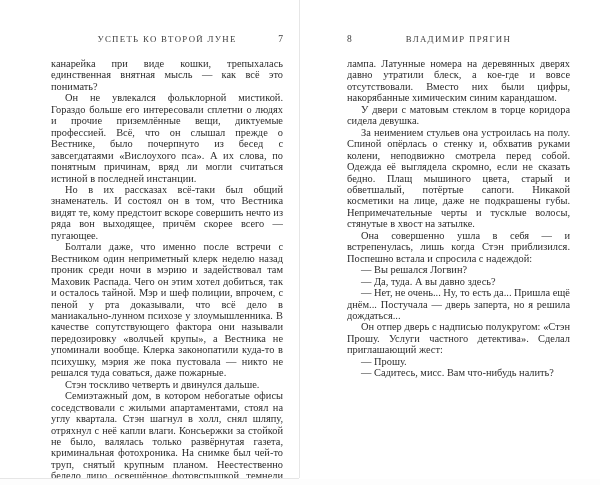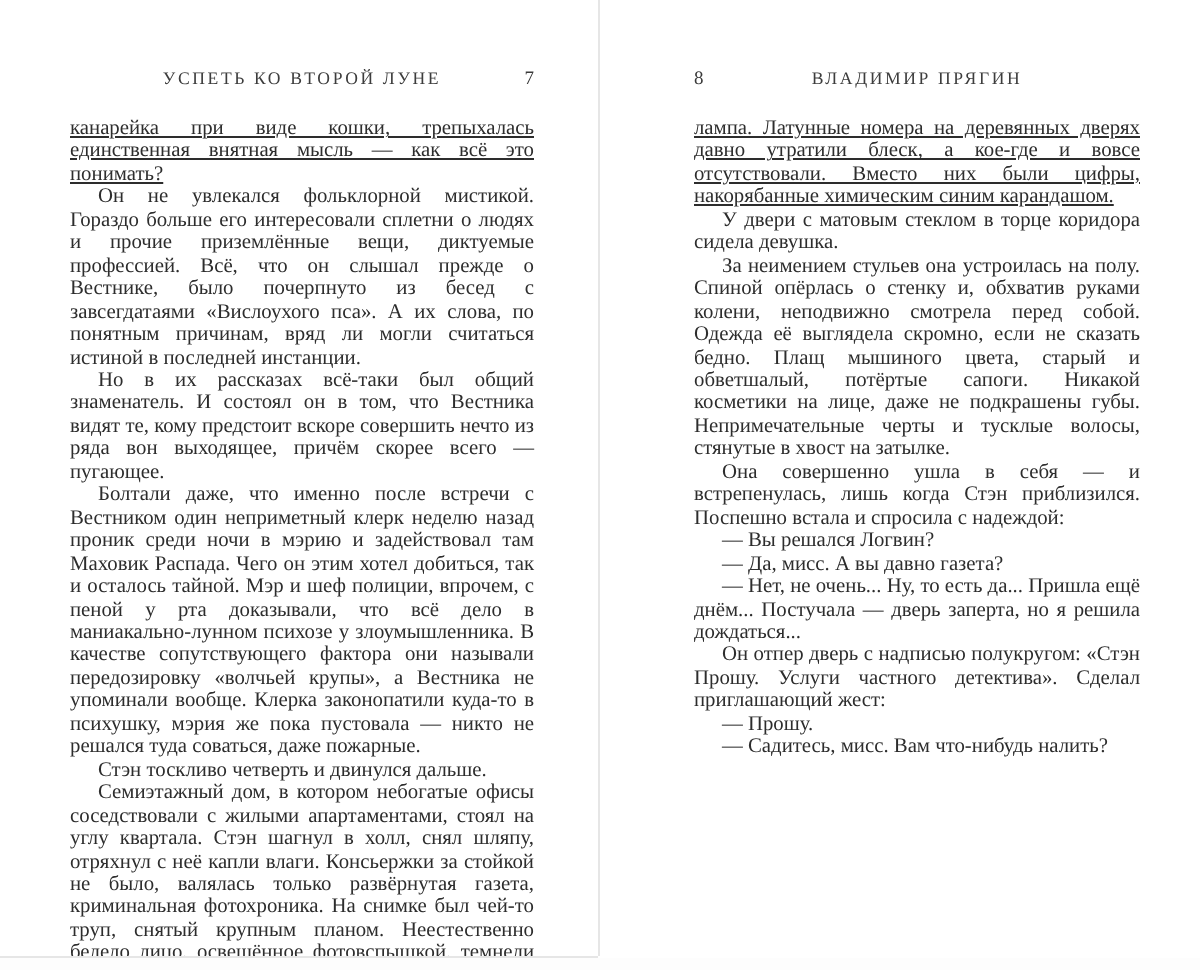--- a/index.html
+++ b/index.html
@@ -8,21 +8,21 @@
     width: 600px; height: 485px; overflow: hidden;
     background: #ffffff;
     font-family: "Liberation Serif", "DejaVu Serif", serif;
   }
   .reader {
     position: relative; width: 600px; height: 485px; background: #ffffff;
   }
   .page {
     position: absolute; top: 0; height: 478px; overflow: hidden; background: #ffffff;
   }
-  .page--left  { left: 0;    width: 299px; padding: 34px 32px 0 35px; }
+  .page--left  { left: 16px;    width: 299px; padding: 34px 32px 0 35px; }
   .page--right { left: 300px; width: 300px; padding: 34px 30px 0 47px; }
 
   .spine {
     position: absolute; left: 299px; top: 0; width: 1px; height: 478px;
     background: #e6e6e6;
   }
   .page-edge-bottom {
     position: absolute; left: 0; top: 478px; width: 299px; height: 1px;
     background: #e6e6e6;
   }
@@ -41,21 +41,21 @@
   }
   .running-header .slot--right { text-align: right; }
   .running-header .title { flex: 1 1 auto; text-align: center; }
 
   .bodytext {
     font-size: 10.4px; line-height: 11.45px;
     text-align: justify; color: #2d2d2d;
     hyphens: auto; -webkit-hyphens: auto;
   }
   .bodytext p { margin: 0; padding: 0; text-indent: 14px; }
-  .bodytext p.cont { text-indent: 0; text-decoration: underline; }
+  .bodytext p.cont { text-indent: 0; }
 </style>
 </head>
 <body>
 
 <div class="reader">
 
   <div class="page page--left">
     <div class="running-header">
       <span class="slot"></span>
       <span class="title">УСПЕТЬ КО ВТОРОЙ ЛУНЕ</span>
@@ -77,21 +77,21 @@
       <span class="slot">8</span>
       <span class="title">ВЛАДИМИР ПРЯГИН</span>
       <span class="slot slot--right"></span>
     </div>
     <div class="bodytext">
       <p class="cont">лампа. Латунные номера на деревянных дверях давно утратили блеск, а кое-где и вовсе отсутствовали. Вместо них были цифры, накорябанные химическим синим карандашом.</p>
       <p>У двери с матовым стеклом в торце коридора сидела девушка.</p>
       <p>За неимением стульев она устроилась на полу. Спиной опёрлась о стенку и, обхватив руками колени, неподвижно смотрела перед собой. Одежда её выглядела скромно, если не сказать бедно. Плащ мышиного цвета, старый и обветшалый, потёртые сапоги. Никакой косметики на лице, даже не подкрашены губы. Непримечательные черты и тусклые волосы, стянутые в хвост на затылке.</p>
       <p>Она совершенно ушла в себя — и встрепенулась, лишь когда Стэн приблизился. Поспешно встала и спросила с надеждой:</p>
       <p>— Вы решался Логвин?</p>
-      <p>— Да, мисс. А вы давно газета?</p>
+      <p>— Да, туда. А вы давно здесь?</p>
       <p>— Нет, не очень... Ну, то есть да... Пришла ещё днём... Постучала — дверь заперта, но я решила дождаться...</p>
       <p>Он отпер дверь с надписью полукругом: «Стэн Прошу. Услуги частного детектива». Сделал приглашающий жест:</p>
       <p>— Прошу.</p>
       <p>— Садитесь, мисс. Вам что-нибудь налить?</p>
     </div>
   </div>
 
   <div class="spine"></div>
   <div class="page-edge-bottom"></div>
   <div class="below-edge"></div>

